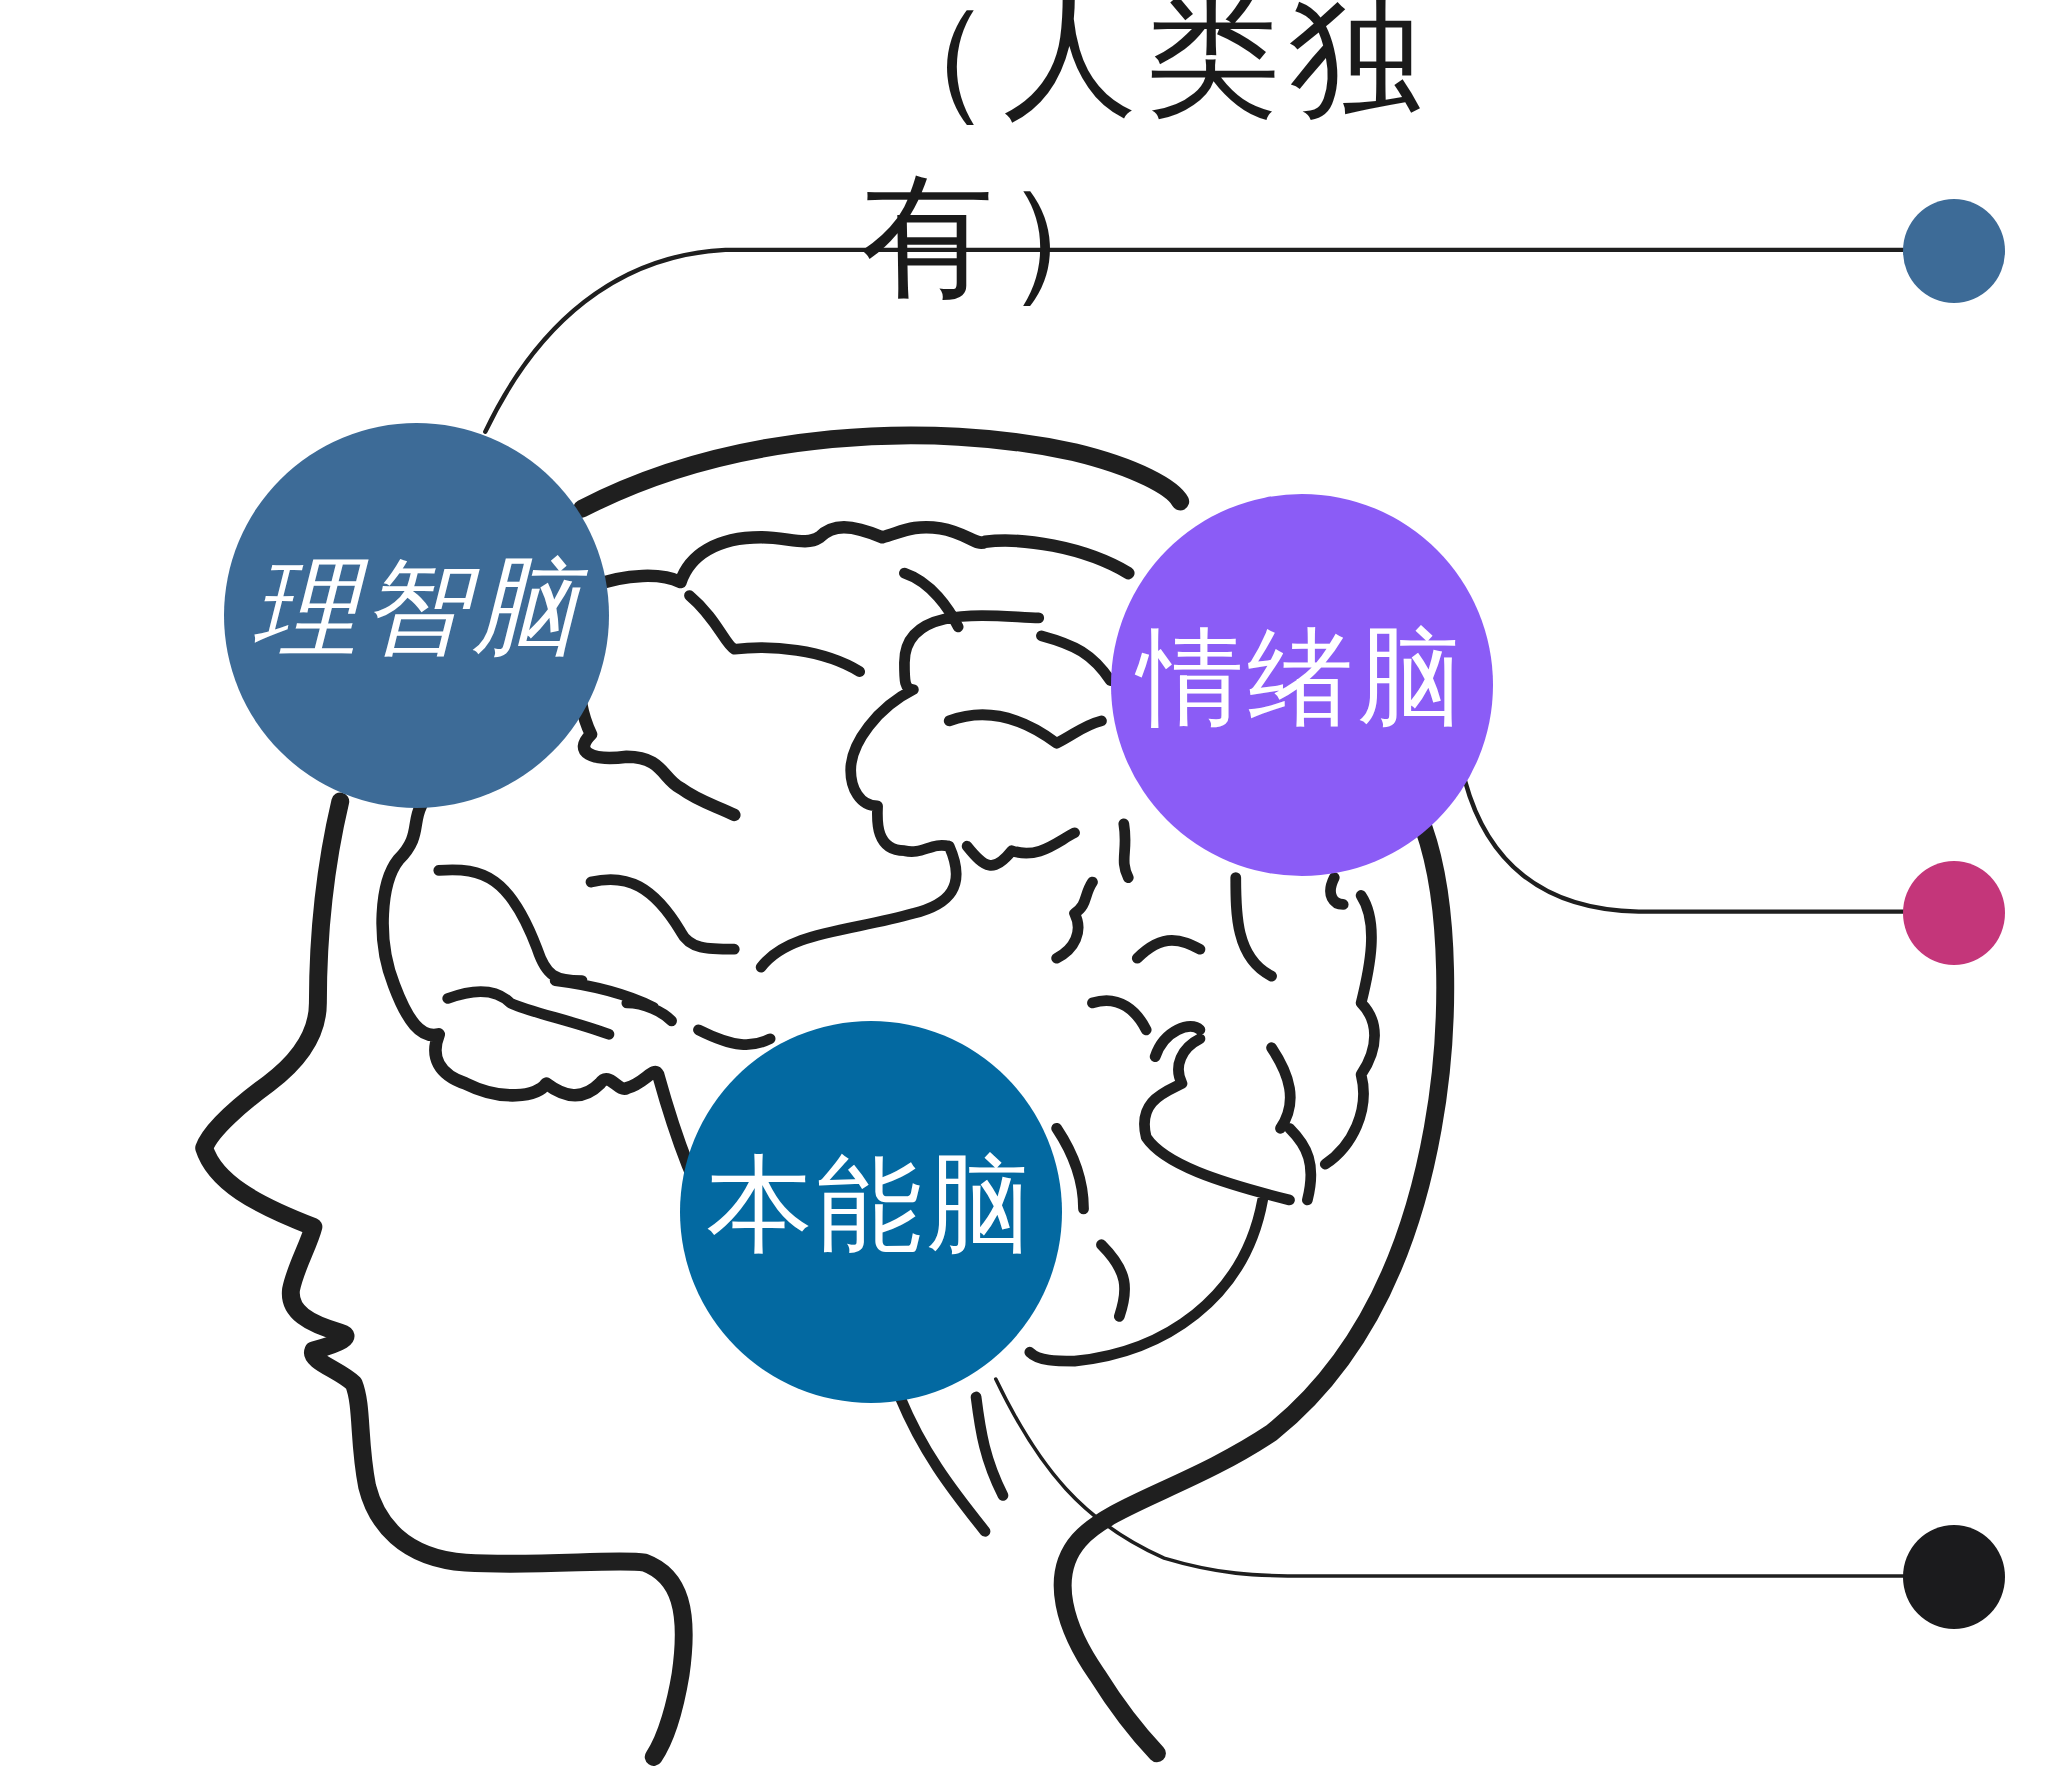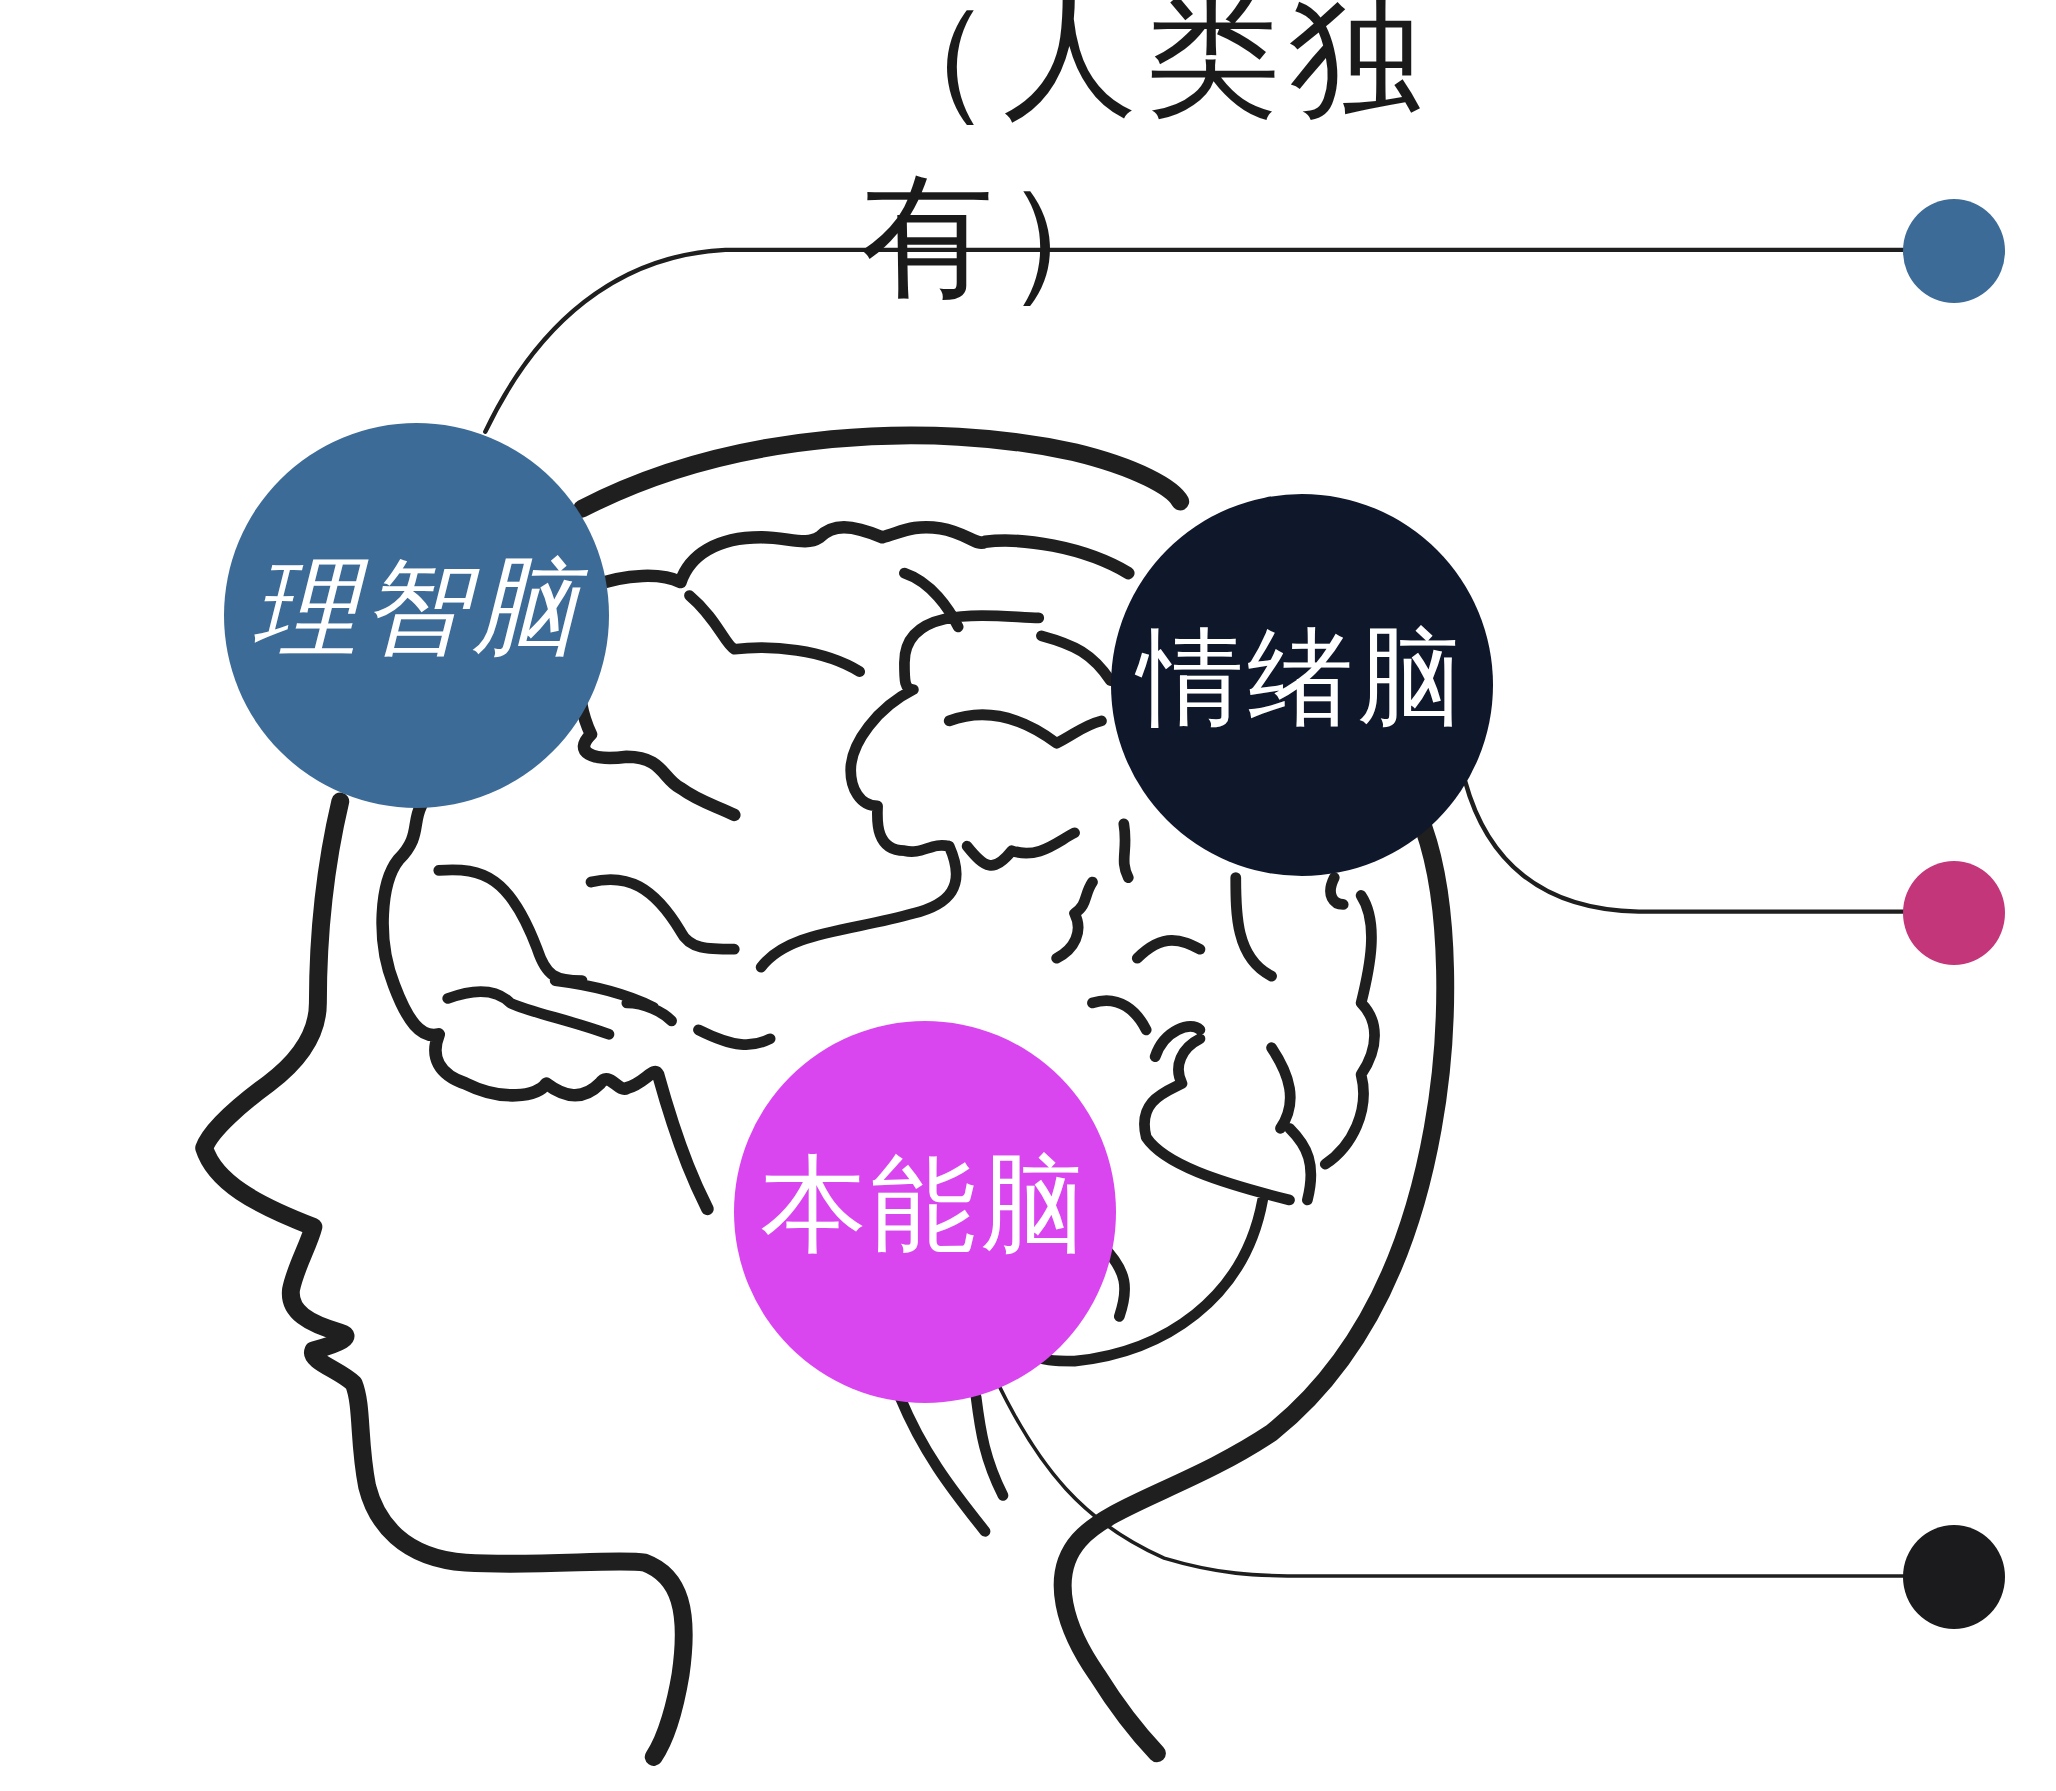--- a/index.html
+++ b/index.html
@@ -88,25 +88,25 @@
            M 1090 1560 C 1095 1600, 1100 1630, 1120 1670"></path>
     </g>
   </svg>
 
   <div class="title">（人类独有）</div>
 
   <div class="node" style="left:224px;top:423px;width:385px;height:385px;background:#3d6b97;font-style:italic;">
     <span>理智脑</span>
   </div>
 
-  <div class="node" style="left:1111px;top:494px;width:382px;height:382px;background:#0f172a;text-align:center;">
+  <div class="node" style="left:1111px;top:494px;width:382px;height:382px;background:#8b5cf6;text-align:center;">
     <span>情绪脑</span>
   </div>
 
-  <div class="node" style="left:734px;top:1021px;width:382px;height:382px;background:#d946ef;align-items:center;">
+  <div class="node" style="left:680px;top:1021px;width:382px;height:382px;background:#0369a1;align-items:center;">
     <span>本能脑</span>
   </div>
 
   <div class="dot" style="left:1903px;top:199px;width:102px;height:104px;background:#3d6b97;"></div>
   <div class="dot" style="left:1903px;top:861px;width:102px;height:104px;background:#c4367a;"></div>
   <div class="dot" style="left:1903px;top:1525px;width:102px;height:104px;background:#1b1b1d;"></div>
 </div>
 
 
 </body></html>

